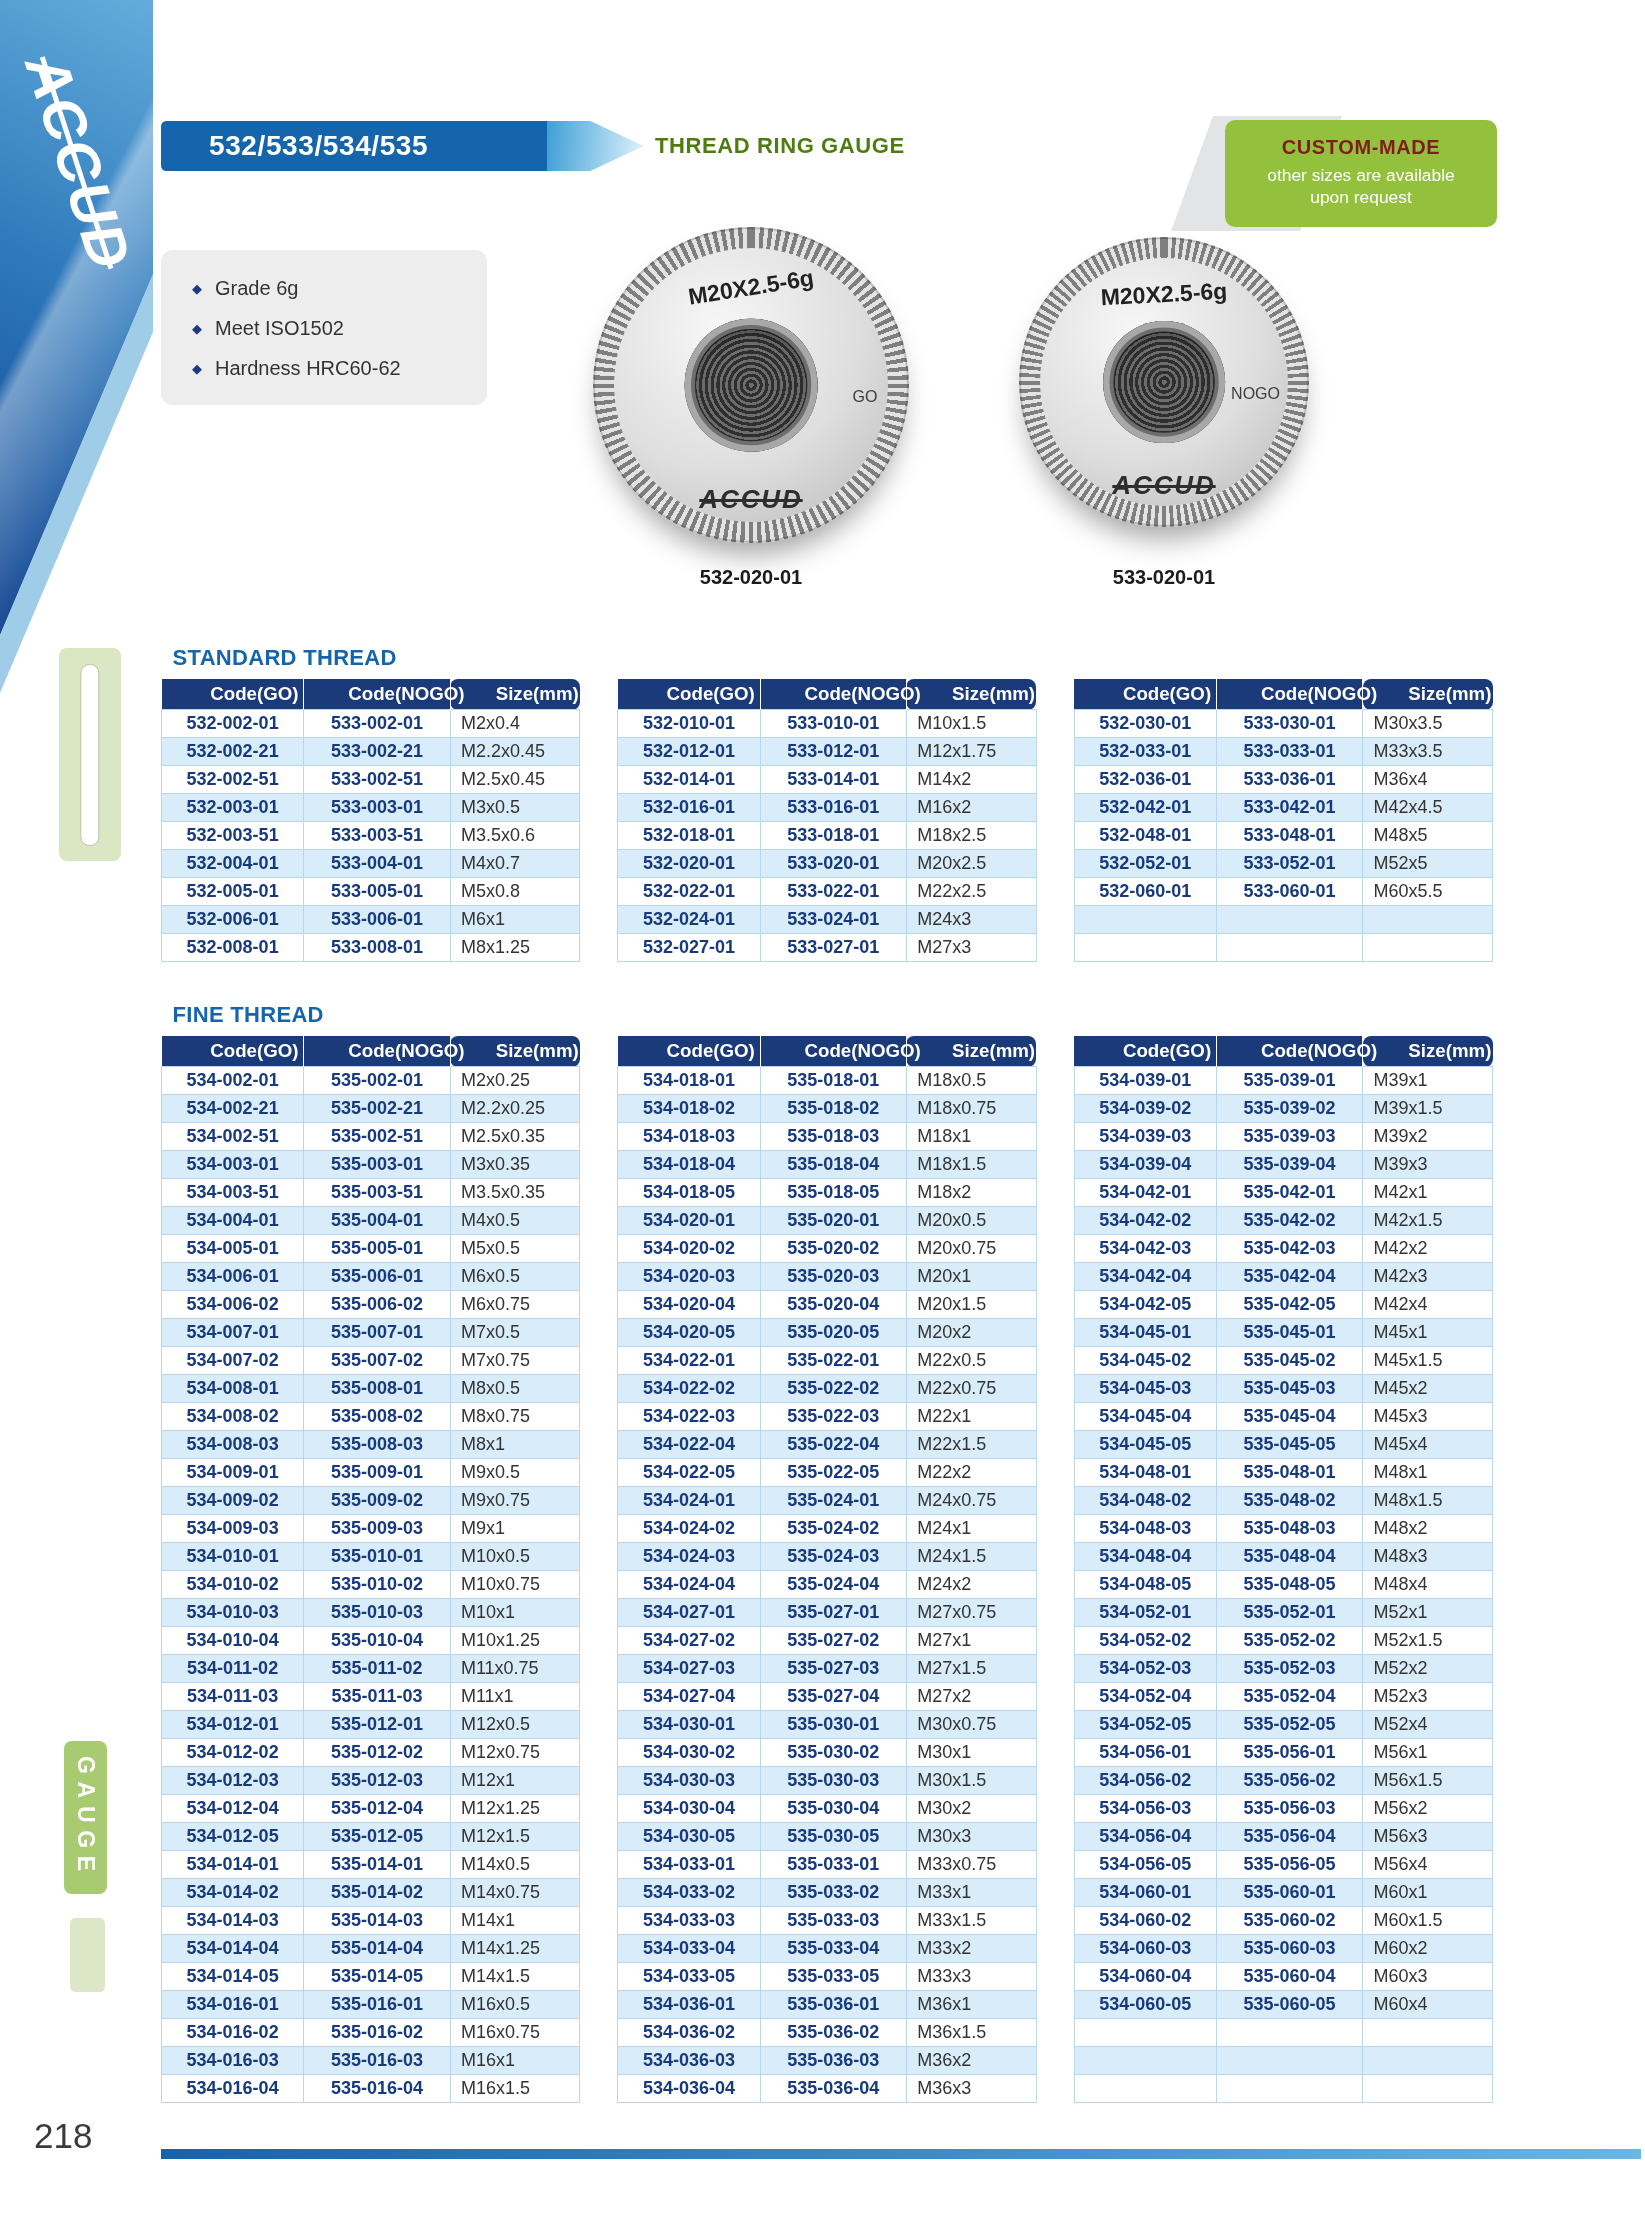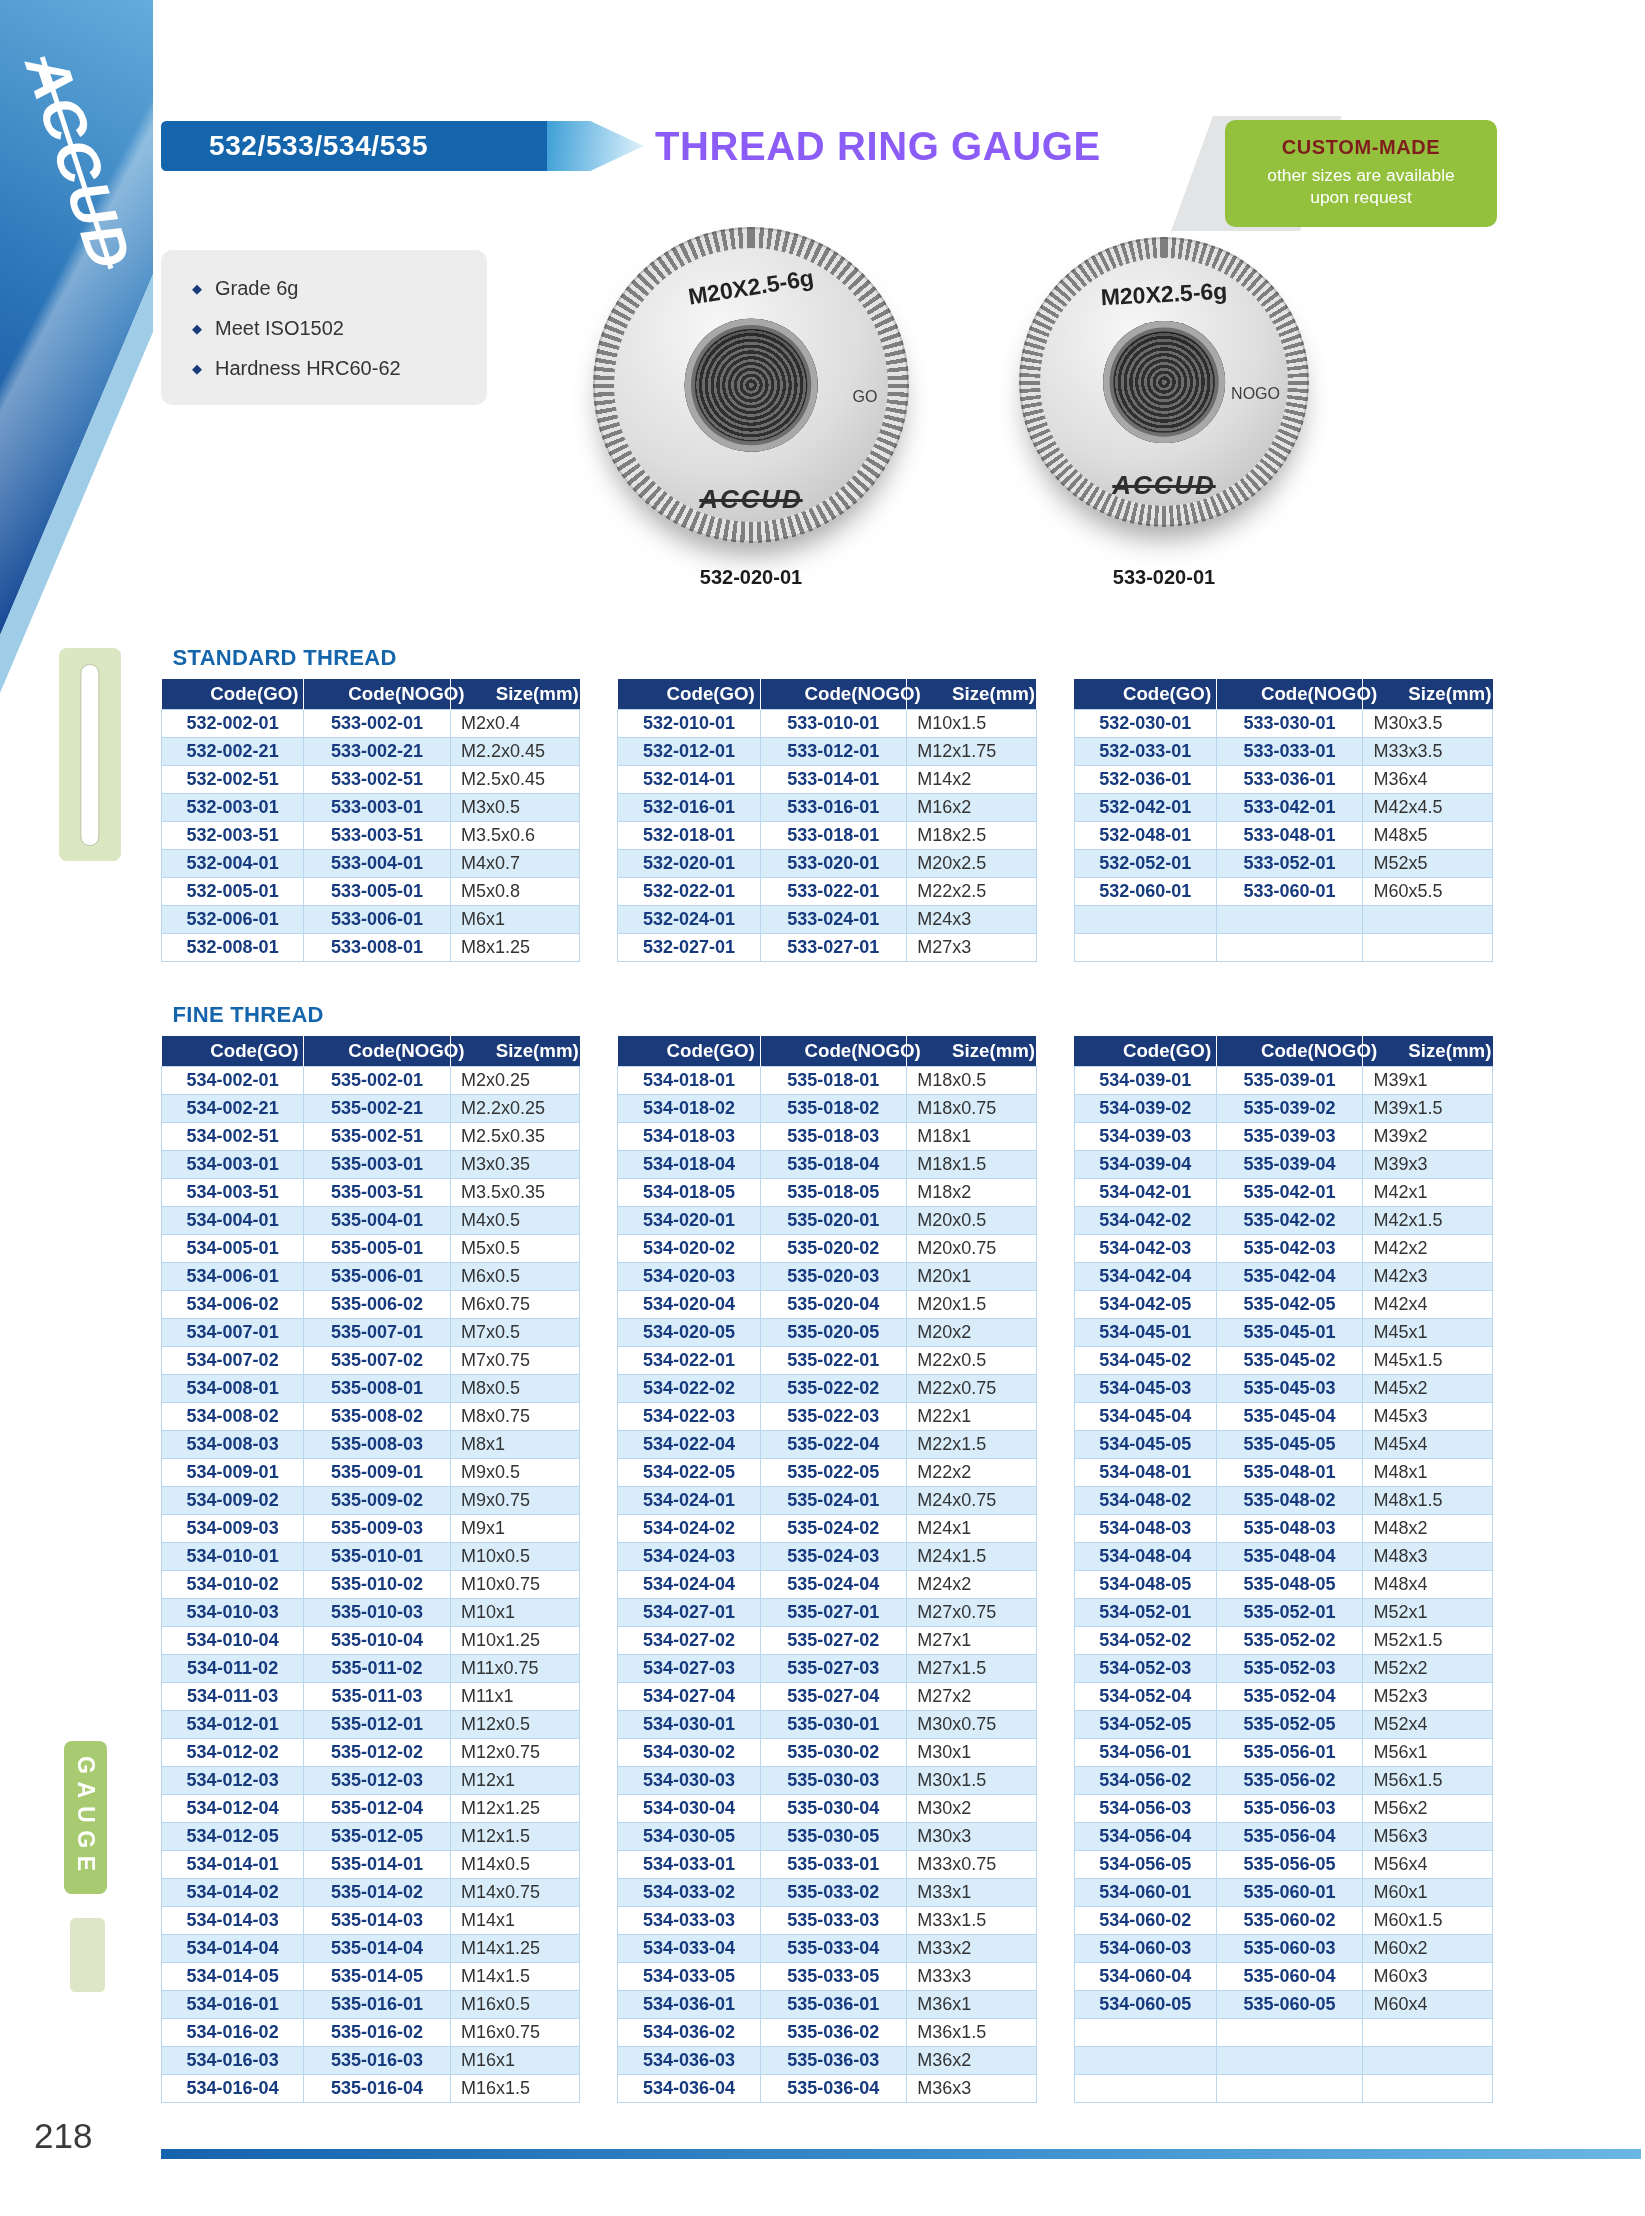--- a/index.html
+++ b/index.html
@@ -38,21 +38,21 @@
   
   .banner { position:absolute; left:161px; top:121px; height:50px; display:flex; }
   .banner-solid { height:50px; min-width:387px; background:var(--accent,#1565ac);
      border-radius:5.2px 0 0 5.2px; color:#fff; font-size:28px; font-weight:bold;
      line-height:50px; padding:0 39px 0 48px; letter-spacing:0.6px; }
   .banner-arrow { width:97px; height:50px;
      background:linear-gradient(95deg,#3e9fd6 0%,#9fd2ee 60%,#e3f3fb 100%);
      clip-path:polygon(0 0,45% 0,100% 50%,45% 100%,0 100%); margin-left:-1.3px; }
 
   .page-title { position:absolute; left:655px; top:121px; height:50px; line-height:50px;
-     font-size:40px; font-weight:bold; color:#8b5cf6; letter-spacing:0.6px; }
+     font-size:22px; font-weight:bold; color:#4d7c0f; letter-spacing:0.6px; }
 
   .ribbon { position:absolute; left:1192px; top:116px; width:129px; height:115px;
      background:#d2d6d9; opacity:.65; transform:skewX(-20deg); z-index:0; }
   .badge { position:absolute; left:1225px; top:120px; width:272px; height:107px;
      background:var(--green,#93c13e); border-radius:10.3px; z-index:1; text-align:center; padding-top:15.5px; }
   .badge-title { color:#7f1d1d; font-size:20px; font-weight:bold; letter-spacing:0.6px; }
   .badge-sub { color:#fff; font-size:17.4px; line-height:1.3; width:226px; margin:5.2px auto 0; }
 
   
   .features { position:absolute; left:161px; top:250px; width:326px; height:155px;
@@ -94,21 +94,21 @@
   .section-title { font-size:22px; font-weight:bold; color:var(--accent,#1565ac);
      letter-spacing:0.3px; margin:0 0 7.7px 11.6px; }
   .tables { display:grid; grid-template-columns:repeat(3,1fr); column-gap:37px; align-items:start; }
 
   table.thread { width:100%; border-collapse:collapse; table-layout:fixed; }
   table.thread th { background:var(--navy,#1b3a7a); color:#fff; font-size:18.7px; font-weight:bold;
      height:31px; text-align:center; border-left:1.9px solid #fff;padding-left:44px; }
   table.thread th:first-child { border-left:none; }
   table.thread th:nth-child(1){ width:34%; }
   table.thread th:nth-child(2){ width:35%; }
-  table.thread th:nth-child(3){ width:31%; }
+  table.thread th:nth-child(3){ width:31%;border-radius:8px; }
   table.thread td { height:28px; border:0.6px solid var(--border,#b9d6ec); font-size:18px; }
   table.thread tbody tr:nth-child(even) { background:var(--stripe,#d9ecf9); }
   td.code-cell { font-weight:bold; color:var(--code,#163a7d); text-align:center; }
   td.size-cell { color:#333; text-align:left; padding-left:10.3px; }
 
   
   .bottom-bar { position:absolute; left:161px; top:2149px; width:1480px; height:10.3px;
      background:linear-gradient(90deg,#1663ad 0%,#3b8fcd 55%,#6ab6e4 100%); }
 </style>
 </head>

